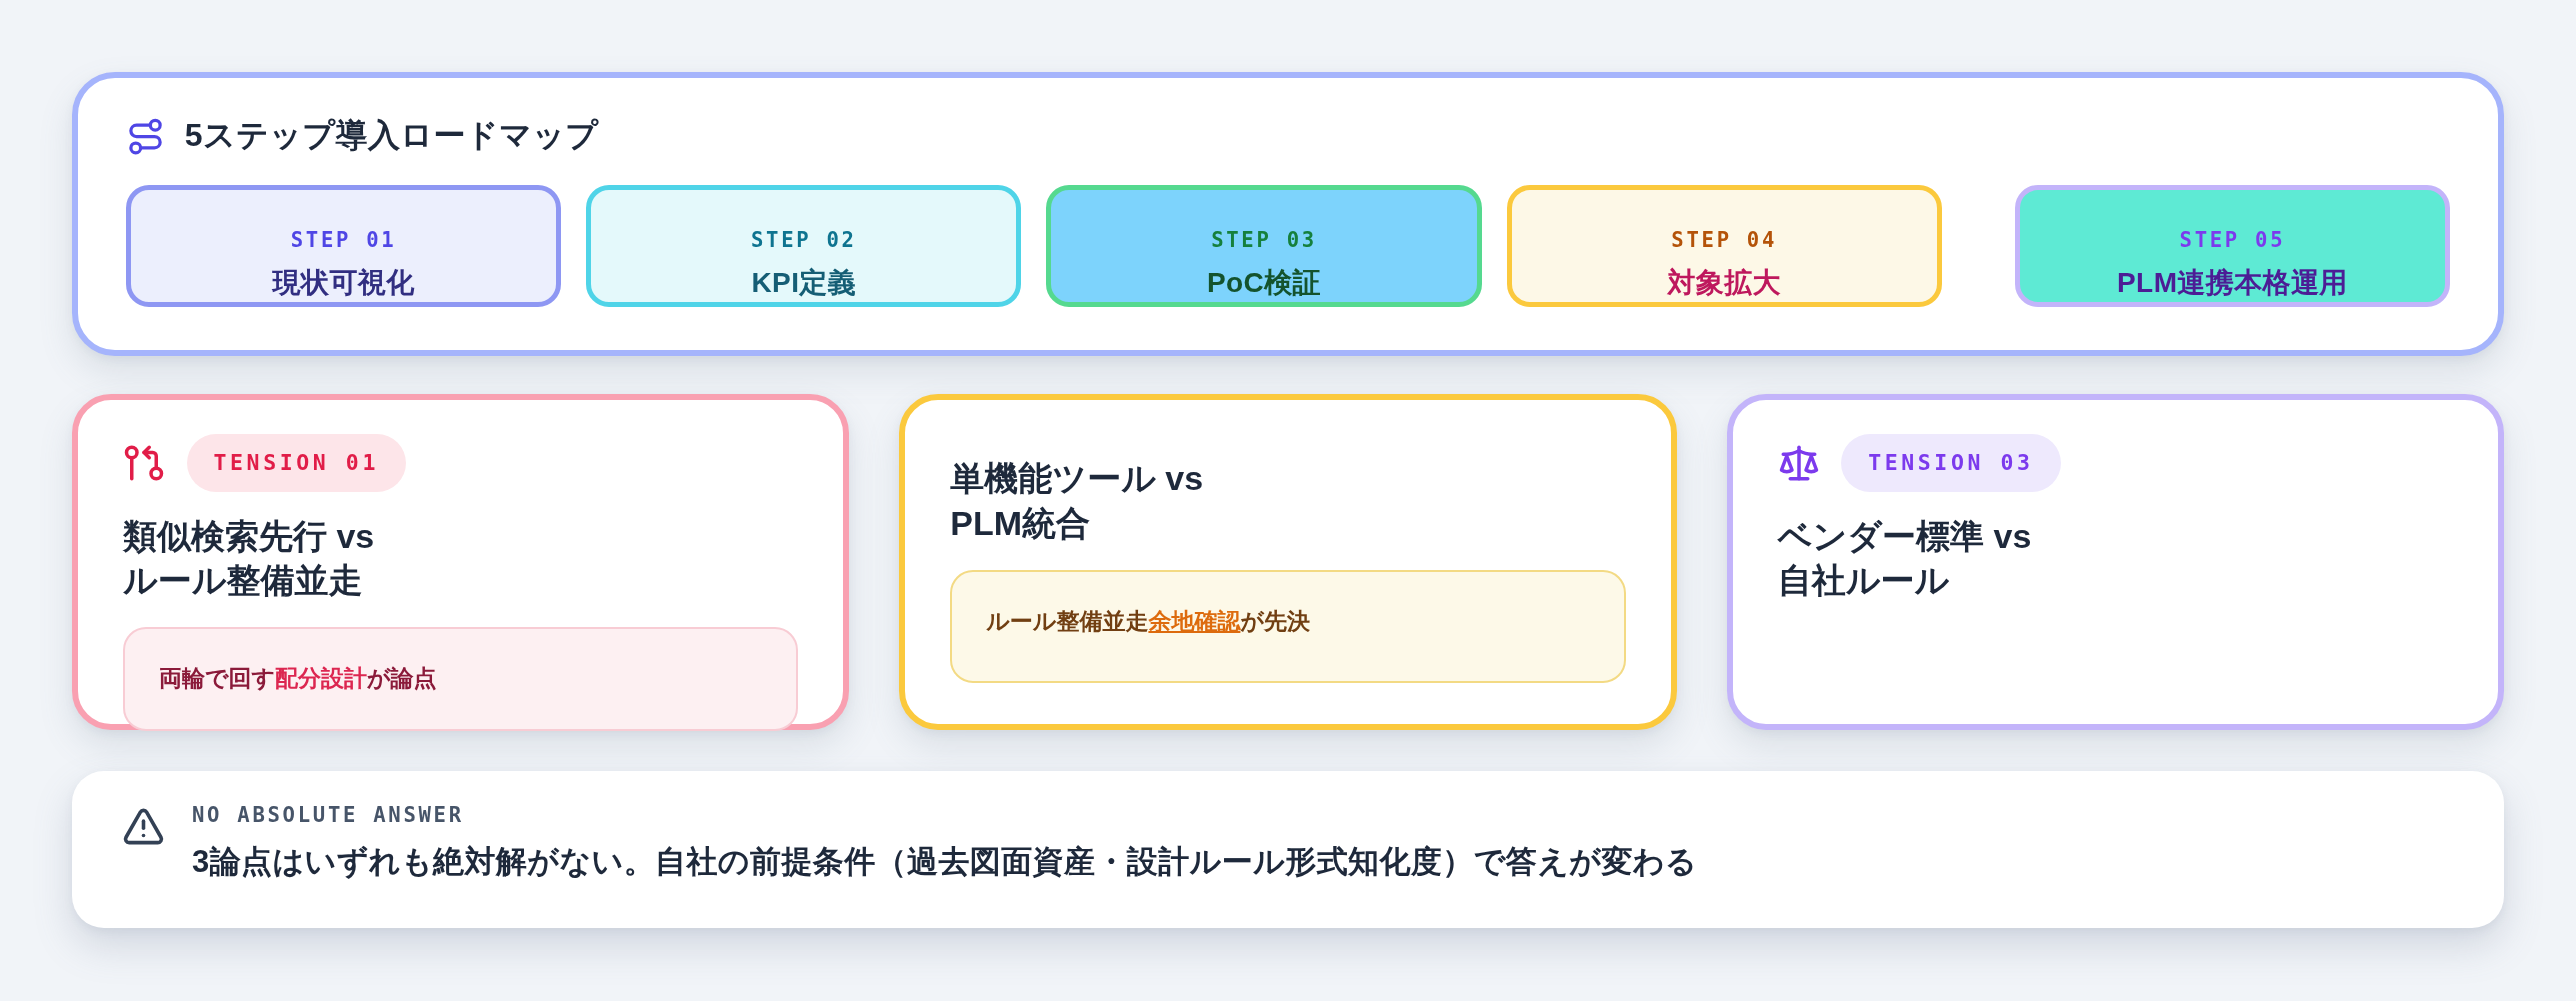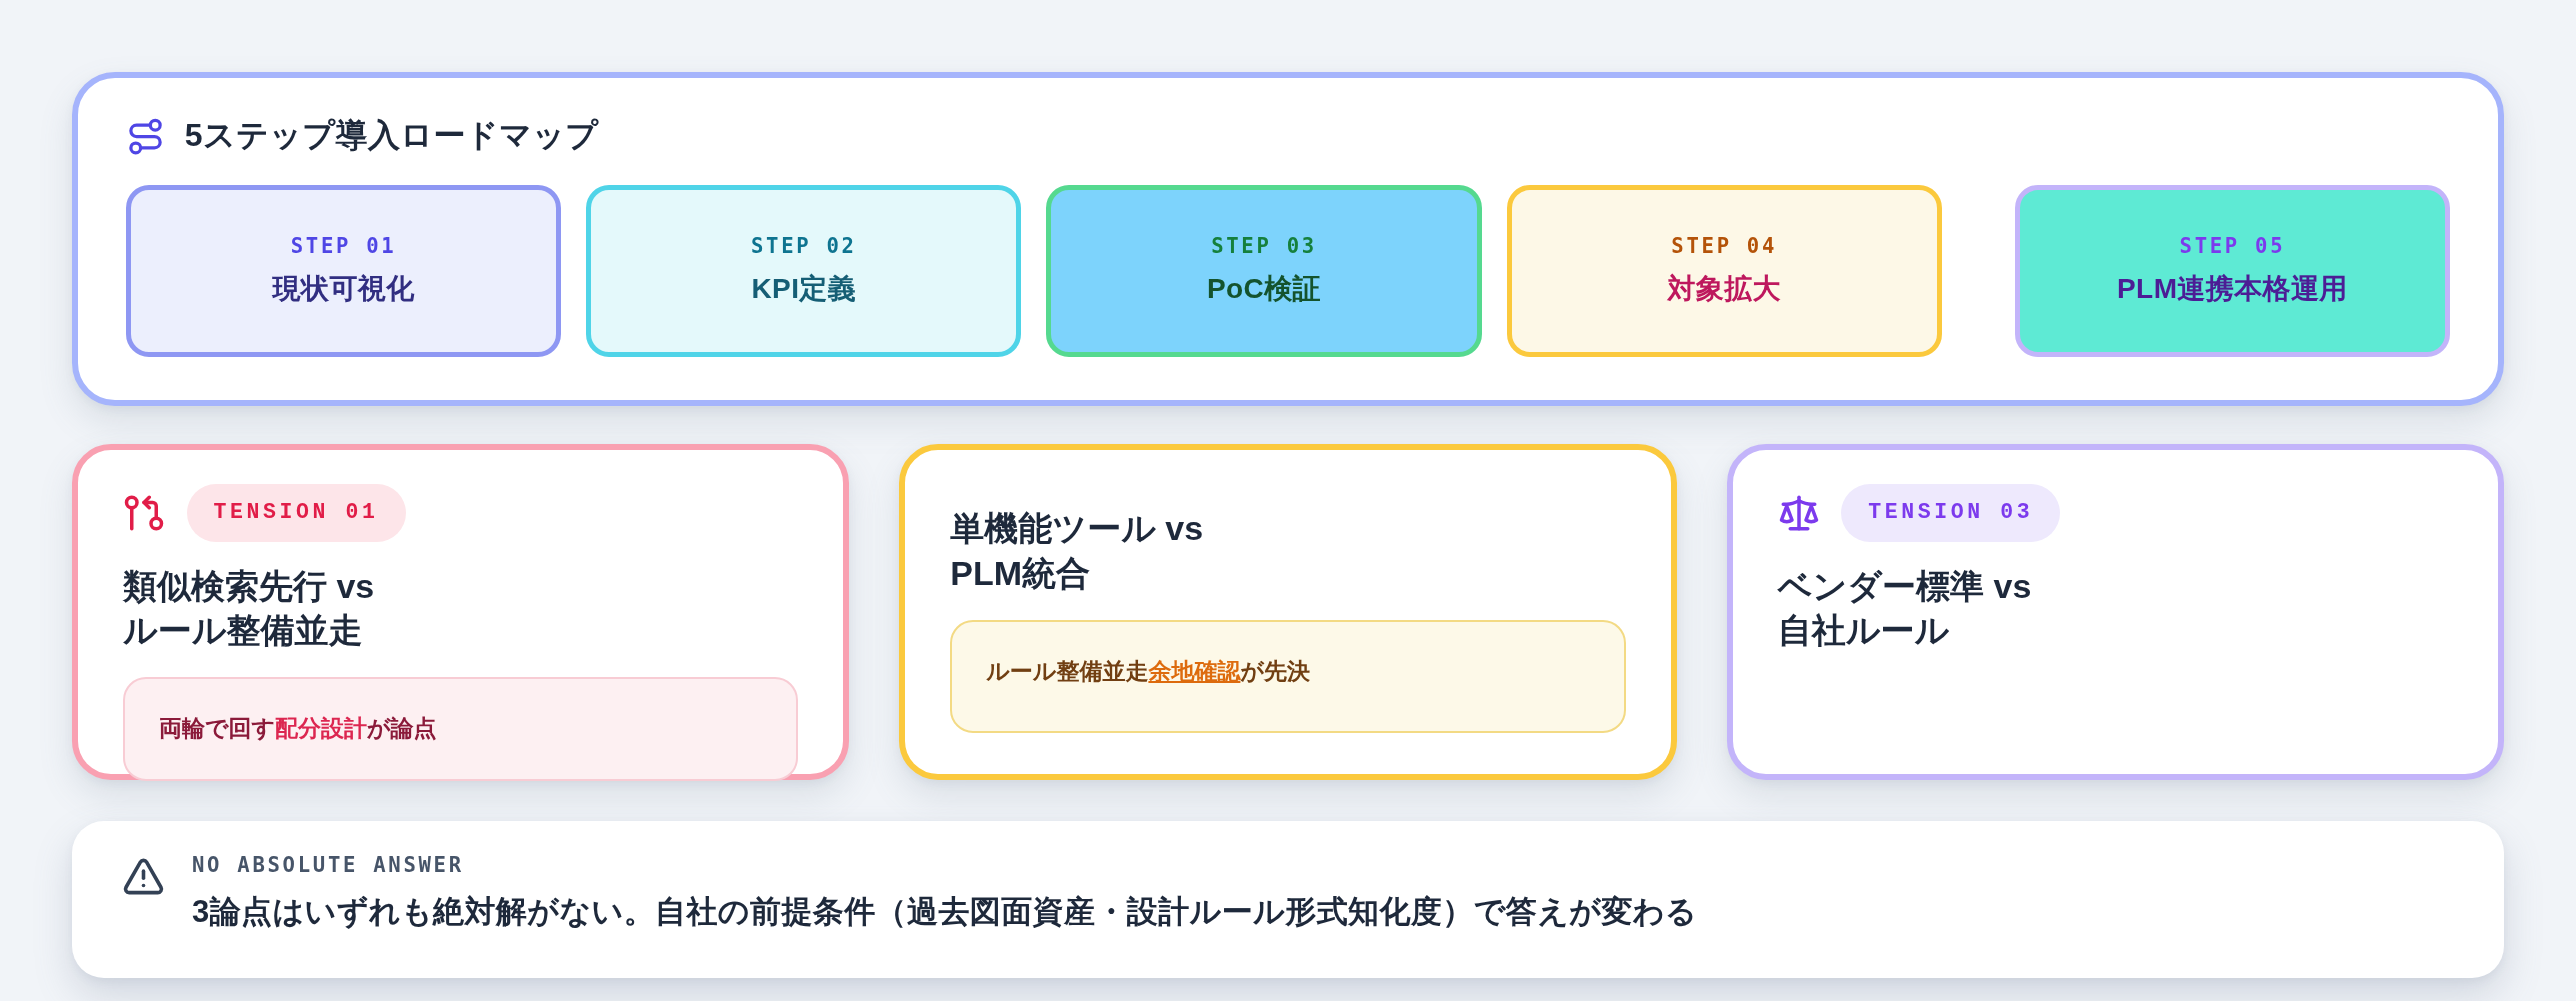--- a/index.html
+++ b/index.html
@@ -9,35 +9,35 @@
     font-family:"Liberation Sans","DejaVu Sans",sans-serif;
     color:#1e293b;
     overflow:hidden;
   }
   .page { width:2576px; height:1002px; padding:72px 72px 0; display:flex; flex-direction:column; }
 
   .mono { font-family:"DejaVu Sans Mono","Liberation Mono",monospace; }
 
   
   .roadmap {
-    height:334px; background:#ffffff;
+    height:284px; background:#ffffff;
     border:6.3px solid #a5b4fc; border-radius:43px;
     padding:36px 48px 43px;
     box-shadow:0 16px 34px rgba(100,116,139,.16), 0 3.6px 9px rgba(100,116,139,.08);
     display:flex; flex-direction:column; flex:none;
   }
   .roadmap-head { display:flex; align-items:center; gap:19.7px; }
   .roadmap-head .icon { width:39px; height:39px; color:#4f46e5; flex:none; display:flex; }
   .roadmap-head .icon svg { width:100%; height:100%; }
   .roadmap-title { font-size:32px; font-weight:700; color:#1e293b; letter-spacing:0.4px; }
 
   .steps { display:flex; gap:25px; margin-top:27px; flex:1; }
   .step {
     flex:1; border-radius:23px; border:5.4px solid transparent;
-    display:flex; flex-direction:column; align-items:center; justify-content:center; gap:11.6px;
+    display:flex; flex-direction:column; align-items:center; justify-content:flex-end; gap:11.6px;
   }
   .step-label { font-size:20.6px; font-weight:700; letter-spacing:2.7px; }
   .step-name  { font-size:28px; font-weight:700; letter-spacing:0.4px; }
   .s1 { border-color:#8e97f3; background:#eceffd; } .s1 .step-label{ color:#4f46e5; } .s1 .step-name{ color:#312e81; }
   .s2 { border-color:#4fd4e8; background:#e4f9fb; } .s2 .step-label{ color:#0e7490; } .s2 .step-name{ color:#155e75; }
   .s3 { border-color:#55d98f; background:#7dd3fc; } .s3 .step-label{ color:#15803d; } .s3 .step-name{ color:#14532d; }
   .s4 { border-color:#fbc93d; background:#fdf8e7; } .s4 .step-label{ color:#b45309; } .s4 .step-name{ color:#be185d; }
   .s5 { border-color:#c3b4fa; background:#5eead4;margin-left:48px; } .s5 .step-label{ color:#7c3aed; } .s5 .step-name{ color:#4c1d95; }
 
   
@@ -46,21 +46,21 @@
     flex:1; background:#ffffff; border:6.3px solid transparent; border-radius:39px;
     padding:34px 45px 41px;
     box-shadow:0 16px 34px rgba(100,116,139,.16), 0 3.6px 9px rgba(100,116,139,.08);
     display:flex; flex-direction:column;
   }
   .tension-head { display:flex; align-items:center; gap:21.5px; }
   .tension-head .icon { width:42px; height:42px; flex:none; display:flex; }
   .tension-head .icon svg { width:100%; height:100%; }
   .badge {
     font-size:21.5px; font-weight:700; letter-spacing:3.6px;
-    padding:18px 27px; border-radius:894px; line-height:1;font-family:Liberation Mono, monospace;
+    padding:18px 27px; border-radius:894px; line-height:1;
   }
   .tension-title { margin-top:22.4px; font-size:34px; font-weight:700; line-height:1.3; color:#1e293b; }
   .tension-title span { display:block; }
   .note {
     margin-top:25px; flex:1; border:2.7px solid transparent; border-radius:23px;
     padding:35px 34px; font-size:23px; font-weight:700; line-height:1.3;
   }
   .t1 { border-color:#f9a0b1; }
   .t1 .icon { color:#e11d48; }
   .t1 .badge { background:#fde5e9; color:#e11d48; }

